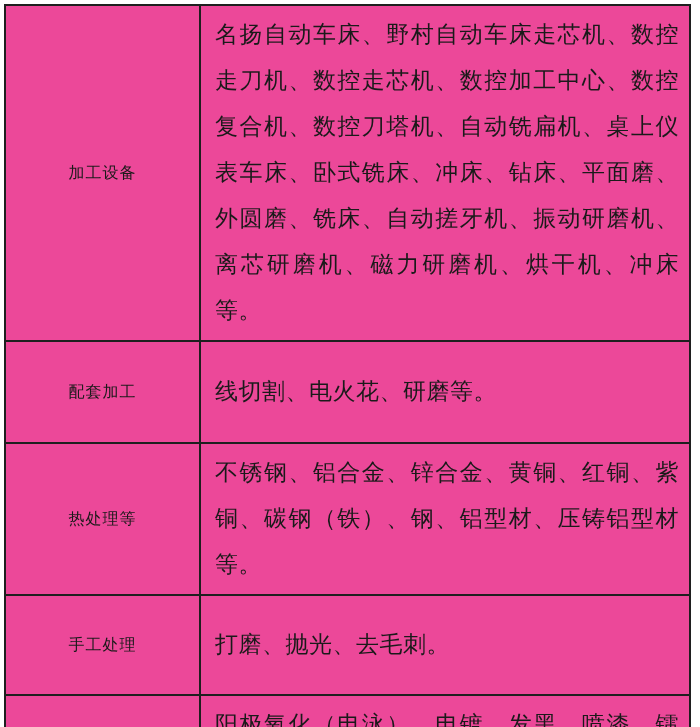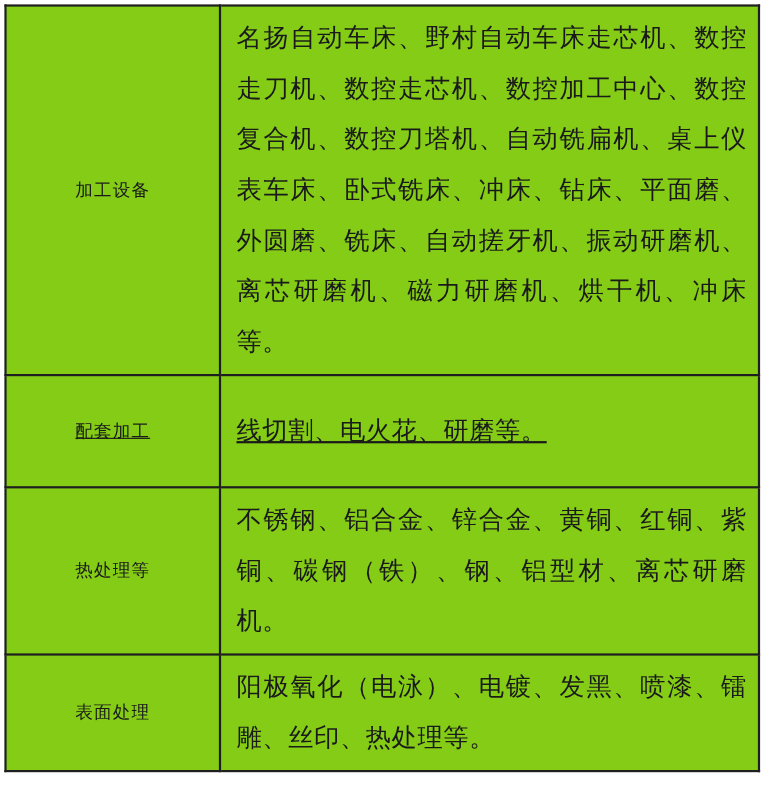--- a/index.html
+++ b/index.html
@@ -23,59 +23,63 @@
     left: 4px;
     top: 4px;
     width: 687px;
     border-collapse: collapse;
     table-layout: fixed;
     background: #ffffff;
   }
   table.spec-table td {
     border: 2px solid #1f1f1f;
     vertical-align: middle;
-    background: #84cc16;
+    background: #ec4899;
   }
   td.label-cell {
     width: 177px;
     text-align: center;
     font-size: 16px;
     letter-spacing: 1px;
     padding: 0 8px;
   }
   td.content-cell {
     font-size: 23px;
     line-height: 46px;
     text-align: justify;
     padding: 6px 10px 6px 14px;
     letter-spacing: 0.5px;
   }
   tr.row-equipment   { height: 302px; }
-  tr.row-support     { height: 102px; text-decoration: underline; }
+  tr.row-support     { height: 102px; }
   tr.row-materials   { height: 104px; }
   tr.row-manual      { height: 100px; }
   tr.row-surface     { height: 102px; }
 </style>
 </head>
 <body>
 
 <div class="page">
   <table class="spec-table">
     <tbody>
       <tr class="row-equipment">
         <td class="label-cell">加工设备</td>
         <td class="content-cell">名扬自动车床、野村自动车床走芯机、数控走刀机、数控走芯机、数控加工中心、数控复合机、数控刀塔机、自动铣扁机、桌上仪表车床、卧式铣床、冲床、钻床、平面磨、外圆磨、铣床、自动搓牙机、振动研磨机、离芯研磨机、磁力研磨机、烘干机、冲床等。</td>
       </tr>
       <tr class="row-support">
         <td class="label-cell">配套加工</td>
         <td class="content-cell">线切割、电火花、研磨等。</td>
       </tr>
       <tr class="row-materials">
         <td class="label-cell">热处理等</td>
-        <td class="content-cell">不锈钢、铝合金、锌合金、黄铜、红铜、紫铜、碳钢（铁）、钢、铝型材、离芯研磨机。</td>
+        <td class="content-cell">不锈钢、铝合金、锌合金、黄铜、红铜、紫铜、碳钢（铁）、钢、铝型材、压铸铝型材等。</td>
+      </tr>
+      <tr class="row-manual">
+        <td class="label-cell">手工处理</td>
+        <td class="content-cell">打磨、抛光、去毛刺。</td>
       </tr>
       <tr class="row-surface">
         <td class="label-cell">表面处理</td>
         <td class="content-cell">阳极氧化（电泳）、电镀、发黑、喷漆、镭雕、丝印、热处理等。</td>
       </tr>
     </tbody>
   </table>
 </div>
 
 </body></html>

